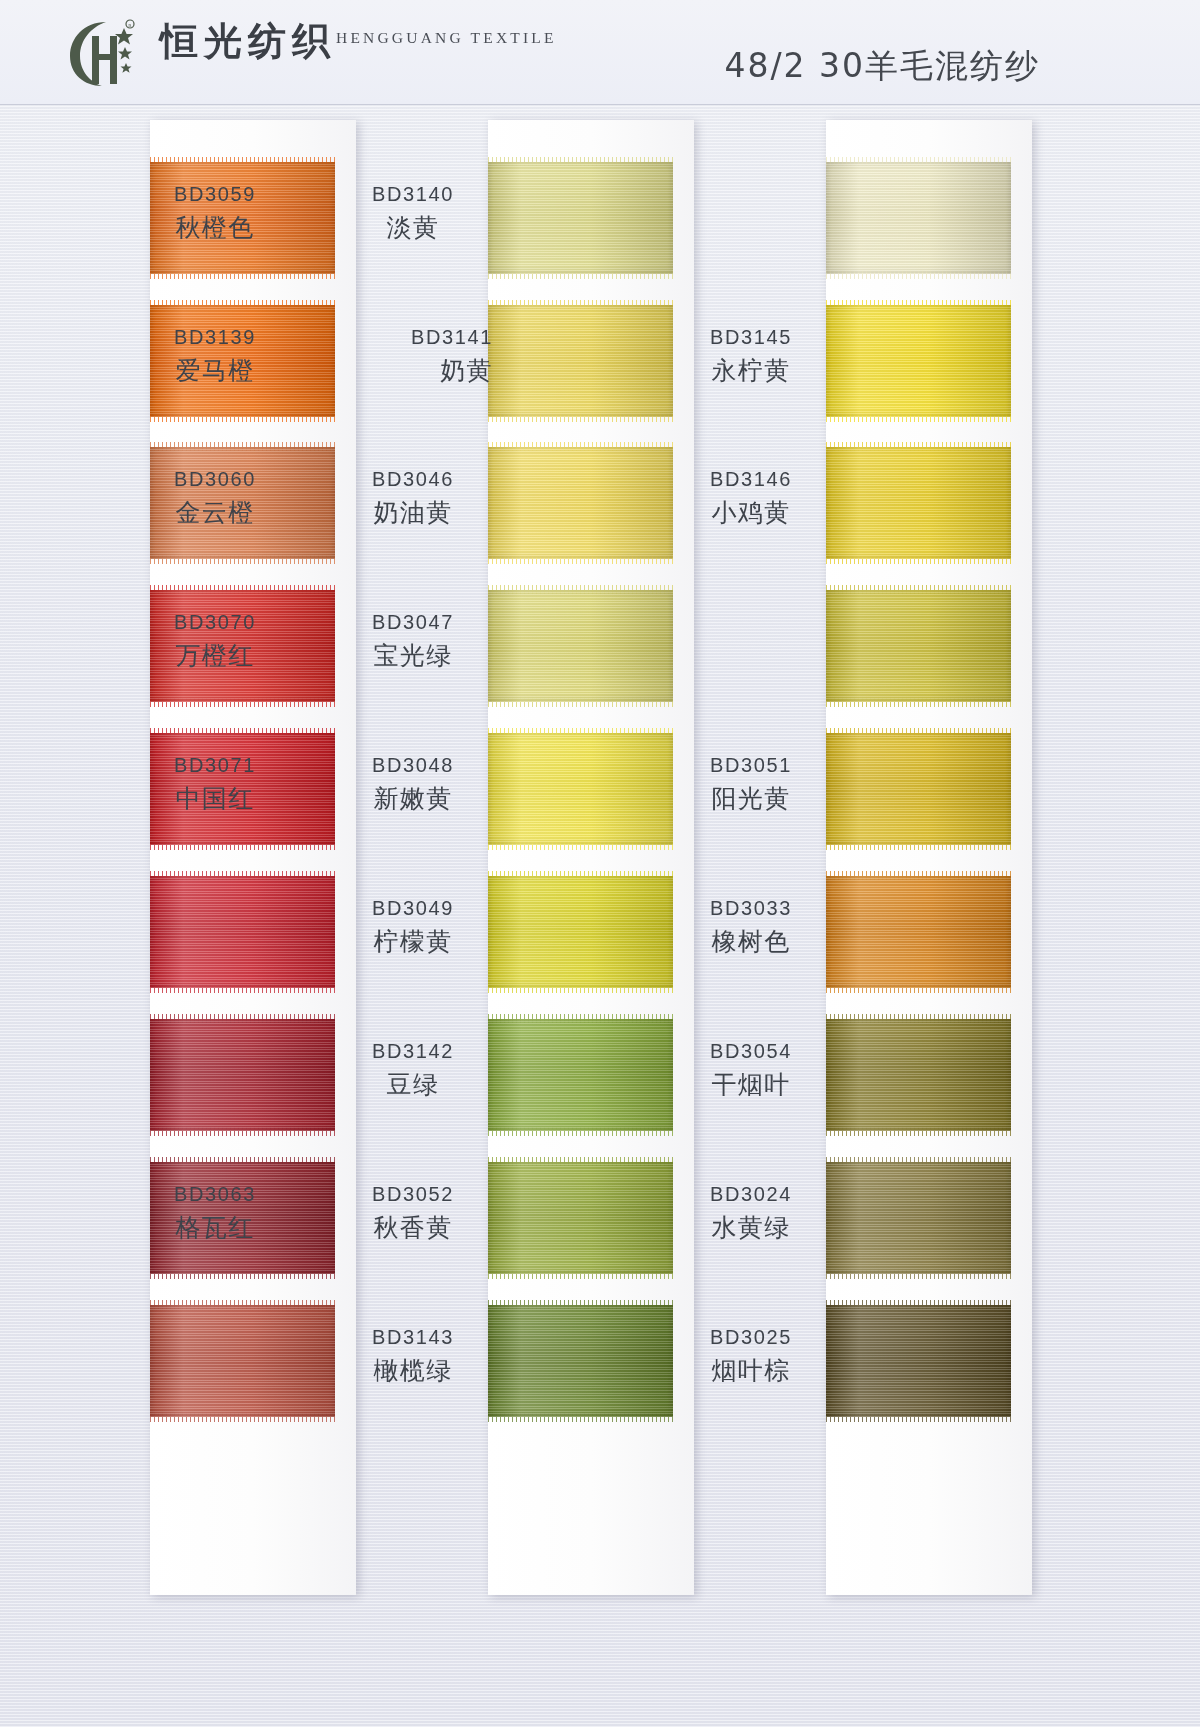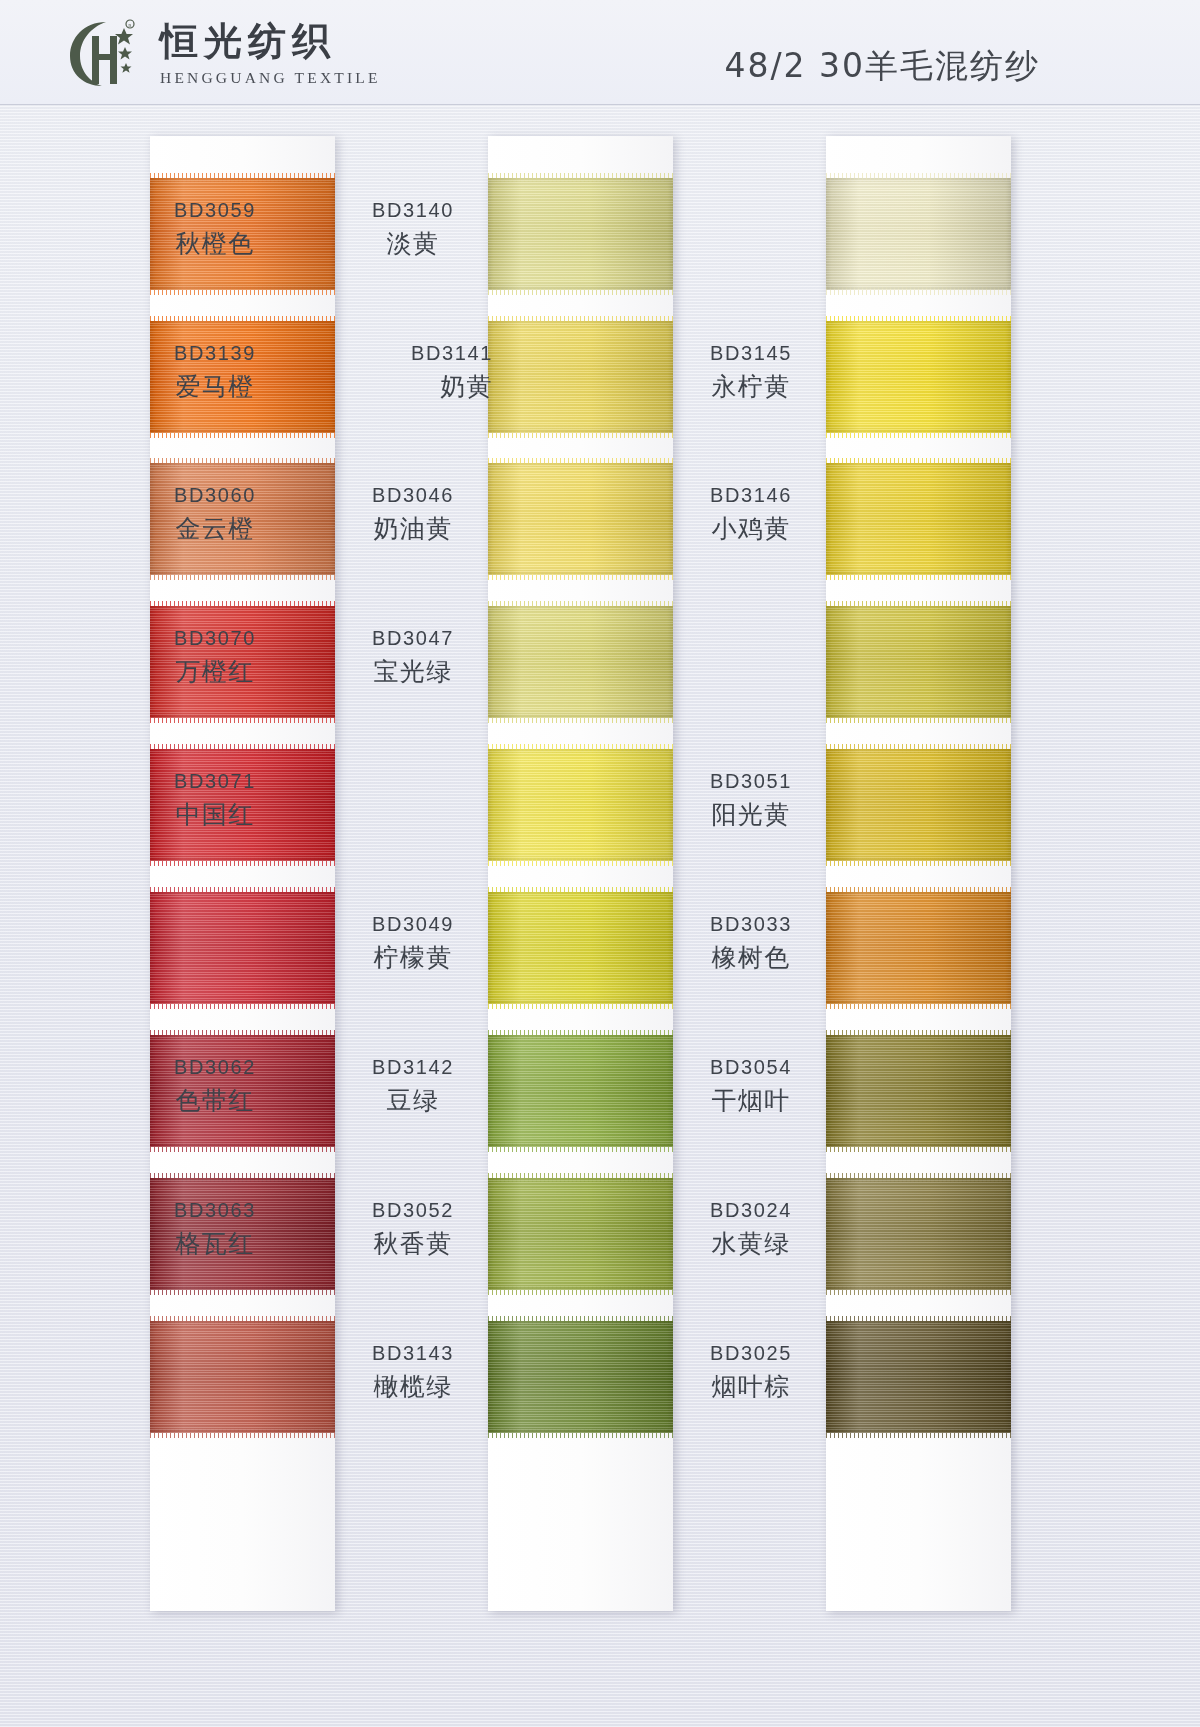--- a/index.html
+++ b/index.html
@@ -26,39 +26,39 @@
     position:absolute;left:0;top:0;width:1200px;height:104px;
     background:linear-gradient(180deg,#f2f3f8 0%,#eceef6 100%);
     border-bottom:1px solid #c9ccd9;
     z-index:5;
   }
   .brand{
     position:absolute;left:62px;top:16px;
     display:flex;align-items:flex-start;gap:14px;
   }
   .logo-mark{width:84px;height:72px;position:relative;flex:0 0 auto;}
-  .brand-text{display:flex;flex-direction:column;justify-content:space-between;padding-top:6px;}
+  .brand-text{display:flex;flex-direction:row;justify-content:space-between;padding-top:6px;}
   .brand-cn{
     font-size:38px;letter-spacing:6px;color:#3b3f46;font-weight:600;
     font-family:"DejaVu Sans","Liberation Sans",sans-serif;line-height:1.05;
   }
   .brand-en{
     font-size:15.5px;letter-spacing:3.2px;color:#4a4e56;margin-top:7px;
     font-family:"Liberation Serif","DejaVu Serif",serif;
   }
   .doc-title{
     position:absolute;right:160px;top:44px;
     font-size:33px;letter-spacing:2px;color:#44484f;font-weight:500;
     font-family:"DejaVu Sans","Liberation Sans",sans-serif;
     white-space:nowrap;
   }
   
   .columns{position:absolute;left:0;top:104px;width:1200px;height:1623px;z-index:3;}
   .card-col{
-    position:absolute;top:32px;width:185px;height:1475px;
+    position:absolute;top:16px;width:206px;height:1475px;
     background:linear-gradient(90deg,#ffffff 0%,#fdfdfd 50%,#f4f4f6 100%);
     box-shadow:3px 2px 9px rgba(60,60,90,.22);
   }
   .card-col.c1{left:150px;}
   .card-col.c2{left:488px;}
   .card-col.c3{left:826px;}
   .swatch{
     position:absolute;left:0;width:185px;
     box-shadow:inset 0 3px 6px rgba(0,0,0,.07), inset 0 -3px 7px rgba(0,0,0,.10);
   }
@@ -196,24 +196,20 @@
           <div class="fuzz-b" style="background: repeating-linear-gradient(90deg, rgb(194, 31, 43) 0px, rgb(194, 31, 43) 1px, transparent 1px, transparent 4px);"></div>
           <div class="threads"></div>
           <div class="gloss"></div>
         </div>
         <div class="swatch" style="top: 899px; height: 112px; background: linear-gradient(rgb(176, 36, 48) 0%, rgb(158, 30, 42) 48%, rgb(176, 36, 48) 100%);">
           <div class="fuzz-t" style="background: repeating-linear-gradient(90deg, rgb(158, 30, 42) 0px, rgb(158, 30, 42) 1px, transparent 1px, transparent 4px);"></div>
           <div class="fuzz-b" style="background: repeating-linear-gradient(90deg, rgb(158, 30, 42) 0px, rgb(158, 30, 42) 1px, transparent 1px, transparent 4px);"></div>
           <div class="threads"></div>
           <div class="gloss"></div>
         </div>
-        <div class="label c1" style="top: 919px;">
-          <span class="code">BD3062</span>
-          <span class="name">色带红</span>
-        </div>
         <div class="swatch" style="top: 1042px; height: 112px; background: linear-gradient(rgb(155, 39, 48) 0%, rgb(137, 34, 43) 48%, rgb(155, 39, 48) 100%);">
           <div class="fuzz-t" style="background: repeating-linear-gradient(90deg, rgb(137, 34, 43) 0px, rgb(137, 34, 43) 1px, transparent 1px, transparent 4px);"></div>
           <div class="fuzz-b" style="background: repeating-linear-gradient(90deg, rgb(137, 34, 43) 0px, rgb(137, 34, 43) 1px, transparent 1px, transparent 4px);"></div>
           <div class="threads"></div>
           <div class="gloss"></div>
         </div>
         <div class="label c1" style="top: 1062px;">
           <span class="code">BD3063</span>
           <span class="name">格瓦红</span>
         </div>
@@ -264,20 +260,24 @@
         <div class="label c2" style="top: 490px;">
           <span class="code">BD3047</span>
           <span class="name">宝光绿</span>
         </div>
         <div class="swatch" style="top: 613px; height: 112px; background: linear-gradient(rgb(245, 232, 74) 0%, rgb(238, 224, 59) 48%, rgb(245, 232, 74) 100%);">
           <div class="fuzz-t" style="background: repeating-linear-gradient(90deg, rgb(238, 224, 59) 0px, rgb(238, 224, 59) 1px, transparent 1px, transparent 4px);"></div>
           <div class="fuzz-b" style="background: repeating-linear-gradient(90deg, rgb(238, 224, 59) 0px, rgb(238, 224, 59) 1px, transparent 1px, transparent 4px);"></div>
           <div class="threads"></div>
           <div class="gloss"></div>
         </div>
+        <div class="label c2" style="top: 633px;">
+          <span class="code">BD3048</span>
+          <span class="name">新嫩黄</span>
+        </div>
         <div class="swatch" style="top: 756px; height: 112px; background: linear-gradient(rgb(227, 220, 44) 0%, rgb(215, 208, 33) 48%, rgb(227, 220, 44) 100%);">
           <div class="fuzz-t" style="background: repeating-linear-gradient(90deg, rgb(215, 208, 33) 0px, rgb(215, 208, 33) 1px, transparent 1px, transparent 4px);"></div>
           <div class="fuzz-b" style="background: repeating-linear-gradient(90deg, rgb(215, 208, 33) 0px, rgb(215, 208, 33) 1px, transparent 1px, transparent 4px);"></div>
           <div class="threads"></div>
           <div class="gloss"></div>
         </div>
         <div class="label c2" style="top: 776px;">
           <span class="code">BD3049</span>
           <span class="name">柠檬黄</span>
         </div>

